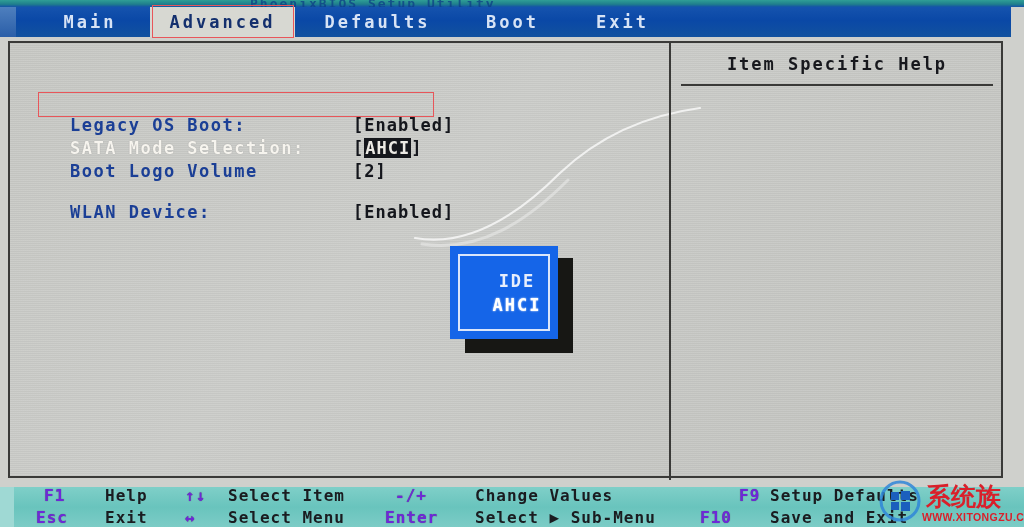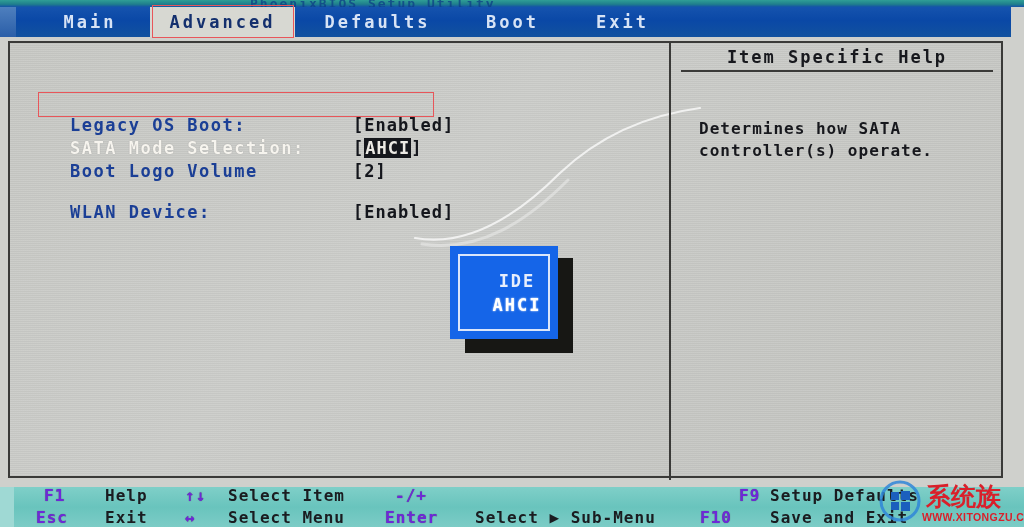--- a/index.html
+++ b/index.html
@@ -109,21 +109,21 @@
     position:absolute; border:1.5px solid #e8565a; pointer-events:none;
   }
   #annot-tab{ left:152px; top:5px; width:142px; height:33px; }
   #annot-sata{ left:38px; top:92px; width:396px; height:25px; }
 
   
   .help{
     position:absolute; left:661px; top:0; width:330px; height:437px;
   }
   .help-title{
-    position:absolute; left:10px; top:0; width:312px; height:29px;
+    position:absolute; left:10px; top:0; width:312px; height:43px;
     display:flex; align-items:center; justify-content:center;
     border-bottom:2px solid #3a3a38;
     font-size:17px; font-weight:bold; letter-spacing:2px; color:#17181d;
     white-space:nowrap;
   }
   .help-body{
     position:absolute; left:28px; top:75px; width:290px;
     font-size:16px; font-weight:bold; letter-spacing:1px; color:#17181d;
     line-height:22px;
   }
@@ -229,24 +229,20 @@
       <div class="row" id="row-wlan">
         <span class="label">WLAN Device:</span>
         <span class="value">[Enabled]</span>
       </div>
     </div>
 
     <div class="divider"></div>
 
     <div class="help">
       <div class="help-title">Item Specific Help</div>
-      <div class="help-body">
-        <div>Determines how SATA</div>
-        <div>controller(s) operate.</div>
-      </div>
     </div>
 
     <div class="popup-shadow"></div>
     <div class="popup">
       <div class="popup-border"></div>
       <div class="popup-list">
         <div class="popup-opt">IDE</div>
         <div class="popup-opt sel">AHCI</div>
       </div>
     </div>
@@ -258,20 +254,21 @@
 
   <div class="botbar">
     <div class="edge-l"></div>
   </div>
 
   <div class="fk key r1" style="left:44px">F1</div>
   <div class="fk     r1" style="left:105px">Help</div>
   <div class="fk key r1" style="left:185px">↑↓</div>
   <div class="fk     r1" style="left:228px">Select Item</div>
   <div class="fk key r1" style="left:395px">-/+</div>
+  <div class="fk     r1" style="left:475px">Change Values</div>
   <div class="fk key r1" style="left:739px">F9</div>
   <div class="fk     r1" style="left:770px">Setup Defaults</div>
 
   <div class="fk key r2" style="left:36px">Esc</div>
   <div class="fk     r2" style="left:105px">Exit</div>
   <div class="fk key r2" style="left:185px">↔</div>
   <div class="fk     r2" style="left:228px">Select Menu</div>
   <div class="fk key r2" style="left:385px">Enter</div>
   <div class="fk     r2" style="left:475px">Select ▶ Sub-Menu</div>
   <div class="fk key r2" style="left:700px">F10</div>

